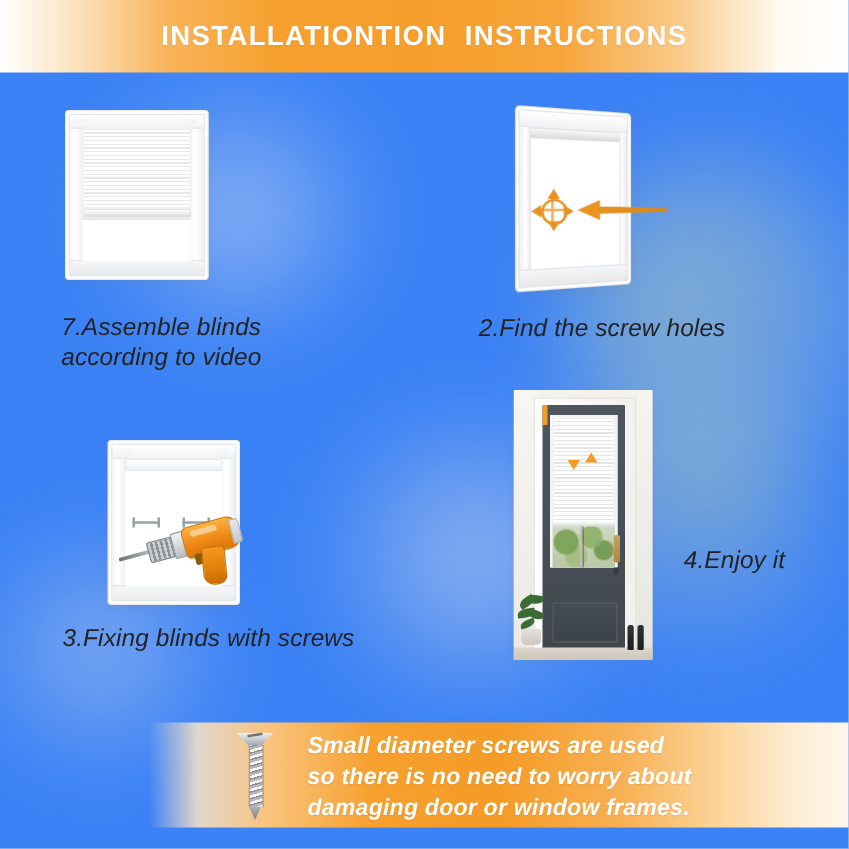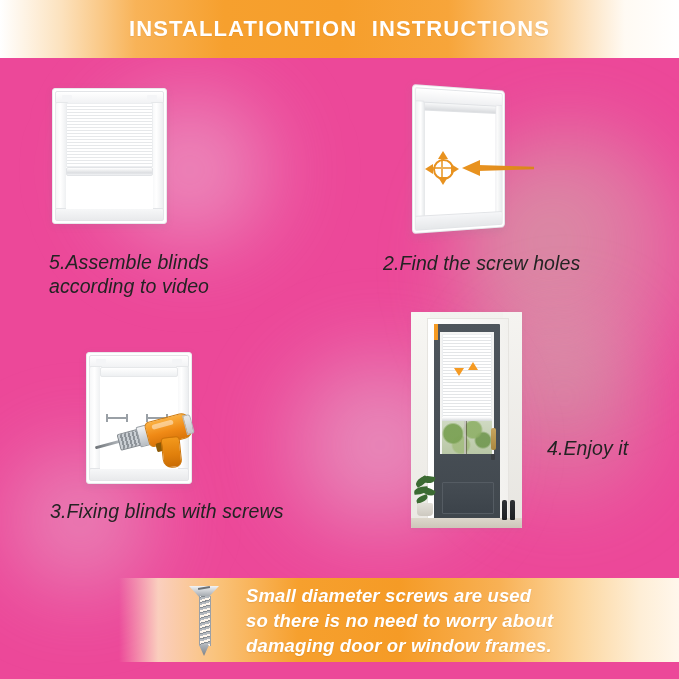--- a/index.html
+++ b/index.html
@@ -3,21 +3,21 @@
 <meta charset="utf-8">
 <style>
   html,body{margin:0;padding:0;}
   body{
     width:679px;height:679px;
     background:#ffffff;
     font-family:"Liberation Sans", sans-serif;
     overflow:hidden;
     position:relative;
   }
-  .page{position:relative;width:679px;height:679px;background:#ec4899;overflow:hidden;}
+  .page{position:relative;width:679px;height:679px;background:#3b82f6;overflow:hidden;}
 
   
   .bg-blob{position:absolute;border-radius:50%;filter:blur(34px);pointer-events:none;}
   .blob-green{width:250px;height:300px;right:-20px;top:120px;
     background:radial-gradient(circle at 40% 40%, rgba(196,212,175,.55), rgba(214,224,200,.18) 60%, rgba(255,255,255,0) 75%);}
   .blob-green2{width:190px;height:240px;right:20px;top:300px;
     background:radial-gradient(circle at 50% 40%, rgba(186,206,170,.45), rgba(220,230,210,.12) 62%, rgba(255,255,255,0) 78%);}
   .blob-grey{width:300px;height:230px;left:230px;top:330px;
     background:radial-gradient(circle at 50% 50%, rgba(225,227,230,.55), rgba(245,246,248,0) 70%);}
   .blob-grey2{width:240px;height:200px;left:-40px;top:420px;
@@ -365,21 +365,21 @@
     <div class="frame">
       <div class="rail-top"></div>
       <div class="side-l"></div>
       <div class="side-r"></div>
       <div class="rail-bottom"></div>
       <div class="glass">
         <div class="pleats"></div>
         <div class="pleat-rail"></div>
       </div>
     </div>
-    <div class="caption">5.Assemble blinds
+    <div class="caption">7.Assemble blinds
 according to video</div>
   </div>
 
   <div class="step" id="step2">
     <div class="angled">
       <div class="af-outer"></div>
       <div class="af-glass"></div>
       <div class="af-top"></div>
       <div class="af-headrail"></div>
       <div class="af-left"></div>

